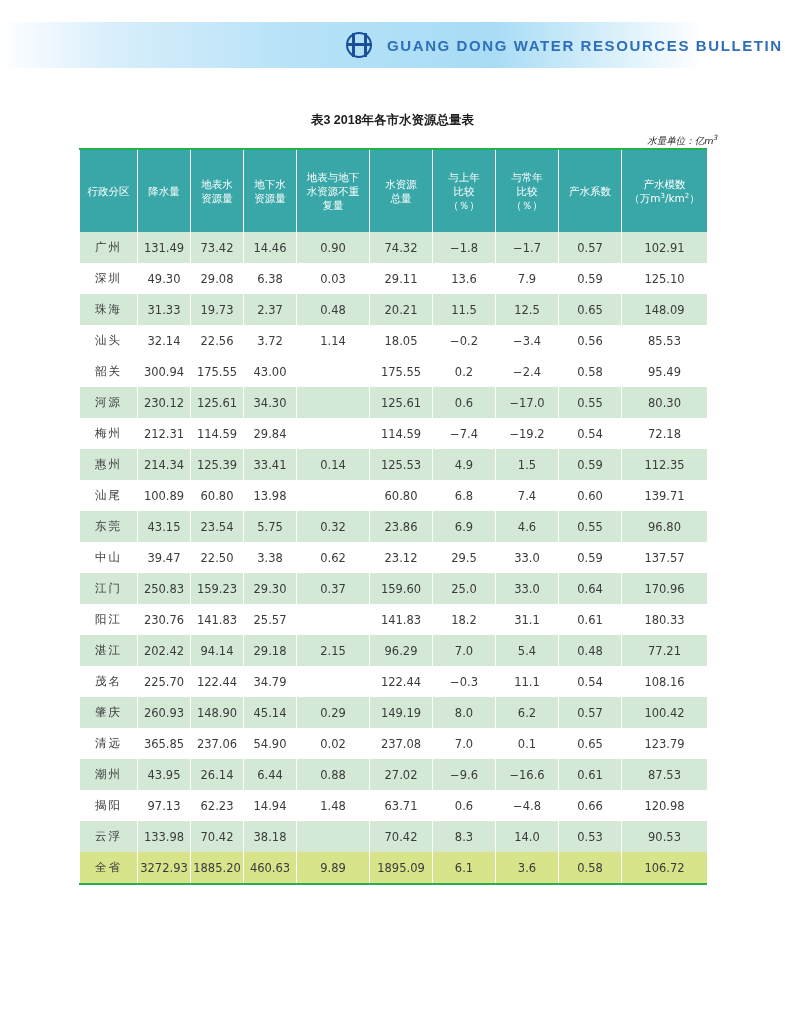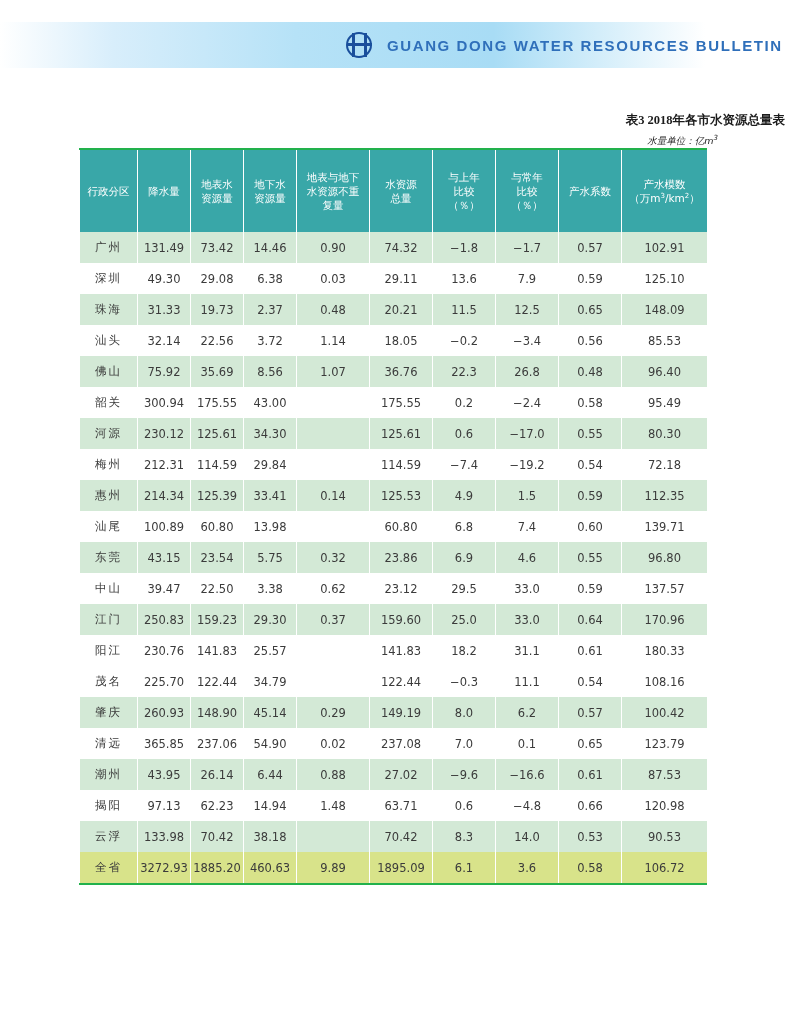--- a/index.html
+++ b/index.html
@@ -68,25 +68,25 @@
     letter-spacing: 1.6px;
     white-space: nowrap;
   }
 
   
   .table-caption {
     position: absolute;
     left: 0;
     top: 112px;
     width: 785px;
-    text-align: right;
+    text-align: center;
     font-size: 12.5px;
     font-weight: bold;
     color: #1c1c1c;
-    font-family: Liberation Serif, serif;
+    font-family: Liberation Sans, sans-serif;
   }
   .unit-note {
     position: absolute;
     right: 67px;
     top: 134px;
     font-size: 9.5px;
     color: #1c1c1c;
     font-family: "DejaVu Sans", "Liberation Sans", sans-serif;
     font-style: italic;
   }
@@ -291,32 +291,20 @@
           <td>32.14</td>
           <td>22.56</td>
           <td>3.72</td>
           <td>1.14</td>
           <td>18.05</td>
           <td>−0.2</td>
           <td>−3.4</td>
           <td>0.56</td>
           <td>85.53</td>
         </tr>
-        <tr class="odd">
-          <td class="region">佛山</td>
-          <td>75.92</td>
-          <td>35.69</td>
-          <td>8.56</td>
-          <td>1.07</td>
-          <td>36.76</td>
-          <td>22.3</td>
-          <td>26.8</td>
-          <td>0.48</td>
-          <td>96.40</td>
-        </tr>
         <tr class="even">
           <td class="region">韶关</td>
           <td>300.94</td>
           <td>175.55</td>
           <td>43.00</td>
           <td></td>
           <td>175.55</td>
           <td>0.2</td>
           <td>−2.4</td>
           <td>0.58</td>
@@ -410,20 +398,32 @@
           <td class="region">阳江</td>
           <td>230.76</td>
           <td>141.83</td>
           <td>25.57</td>
           <td></td>
           <td>141.83</td>
           <td>18.2</td>
           <td>31.1</td>
           <td>0.61</td>
           <td>180.33</td>
+        </tr>
+        <tr class="odd">
+          <td class="region">湛江</td>
+          <td>202.42</td>
+          <td>94.14</td>
+          <td>29.18</td>
+          <td>2.15</td>
+          <td>96.29</td>
+          <td>7.0</td>
+          <td>5.4</td>
+          <td>0.48</td>
+          <td>77.21</td>
         </tr>
         <tr class="even">
           <td class="region">茂名</td>
           <td>225.70</td>
           <td>122.44</td>
           <td>34.79</td>
           <td></td>
           <td>122.44</td>
           <td>−0.3</td>
           <td>11.1</td>

